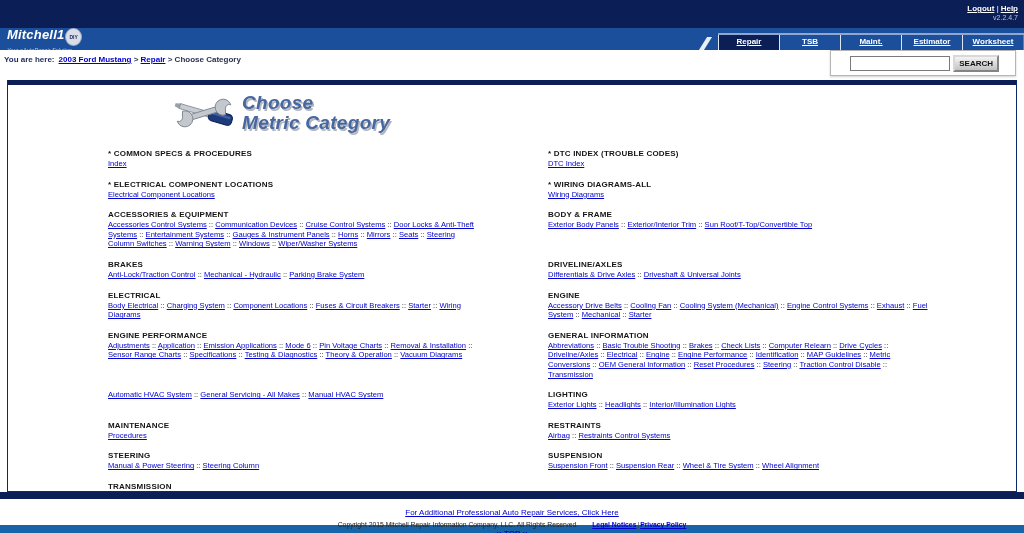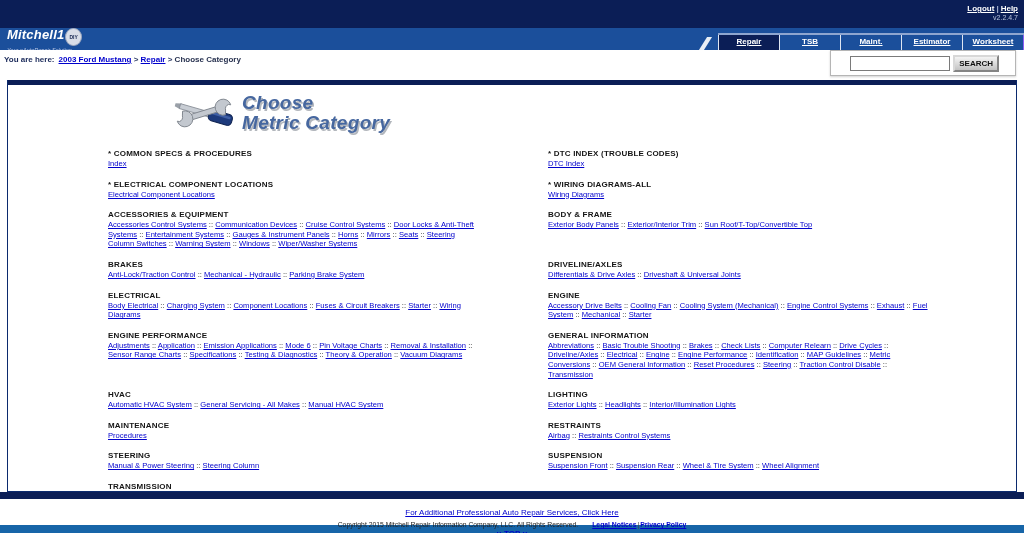--- a/index.html
+++ b/index.html
@@ -232,21 +232,20 @@
             <div class="cat-heading">ENGINE PERFORMANCE</div>
             <div class="cat-links"><a class="cat-link">Adjustments</a><span class="lsep"> :: </span><a class="cat-link">Application</a><span class="lsep"> :: </span><a class="cat-link">Emission Applications</a><span class="lsep"> :: </span><a class="cat-link">Mode 6</a><span class="lsep"> :: </span><a class="cat-link">Pin Voltage Charts</a><span class="lsep"> :: </span><a class="cat-link">Removal &amp; Installation</a><span class="lsep"> :: </span><a class="cat-link">Sensor Range Charts</a><span class="lsep"> :: </span><a class="cat-link">Specifications</a><span class="lsep"> :: </span><a class="cat-link">Testing &amp; Diagnostics</a><span class="lsep"> :: </span><a class="cat-link">Theory &amp; Operation</a><span class="lsep"> :: </span><a class="cat-link">Vacuum Diagrams</a></div>
           </div>
           <div class="cat-cell right">
             <div class="cat-heading">GENERAL INFORMATION</div>
             <div class="cat-links"><a class="cat-link">Abbreviations</a><span class="lsep"> :: </span><a class="cat-link">Basic Trouble Shooting</a><span class="lsep"> :: </span><a class="cat-link">Brakes</a><span class="lsep"> :: </span><a class="cat-link">Check Lists</a><span class="lsep"> :: </span><a class="cat-link">Computer Relearn</a><span class="lsep"> :: </span><a class="cat-link">Drive Cycles</a><span class="lsep"> :: </span><a class="cat-link">Driveline/Axles</a><span class="lsep"> :: </span><a class="cat-link">Electrical</a><span class="lsep"> :: </span><a class="cat-link">Engine</a><span class="lsep"> :: </span><a class="cat-link">Engine Performance</a><span class="lsep"> :: </span><a class="cat-link">Identification</a><span class="lsep"> :: </span><a class="cat-link">MAP Guidelines</a><span class="lsep"> :: </span><a class="cat-link">Metric Conversions</a><span class="lsep"> :: </span><a class="cat-link">OEM General Information</a><span class="lsep"> :: </span><a class="cat-link">Reset Procedures</a><span class="lsep"> :: </span><a class="cat-link">Steering</a><span class="lsep"> :: </span><a class="cat-link">Traction Control Disable</a><span class="lsep"> :: </span><a class="cat-link">Transmission</a></div>
           </div>
         </div>
         <div class="cat-row">
           <div class="cat-cell left">
-            <div class="cat-heading">HVAC</div>
             <div class="cat-links"><a class="cat-link">Automatic HVAC System</a><span class="lsep"> :: </span><a class="cat-link">General Servicing - All Makes</a><span class="lsep"> :: </span><a class="cat-link">Manual HVAC System</a></div>
           </div>
           <div class="cat-cell right">
             <div class="cat-heading">LIGHTING</div>
             <div class="cat-links"><a class="cat-link">Exterior Lights</a><span class="lsep"> :: </span><a class="cat-link">Headlights</a><span class="lsep"> :: </span><a class="cat-link">Interior/Illumination Lights</a></div>
           </div>
         </div>
         <div class="cat-row">
           <div class="cat-cell left">
             <div class="cat-heading">MAINTENANCE</div>

